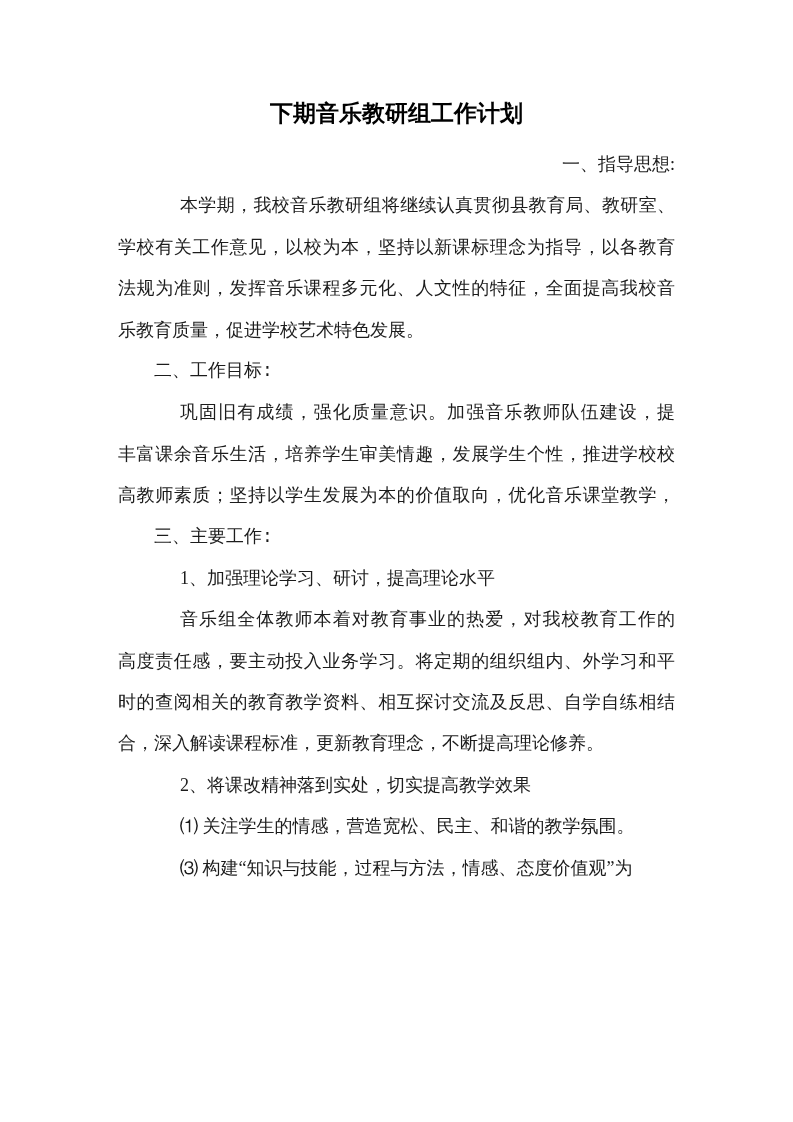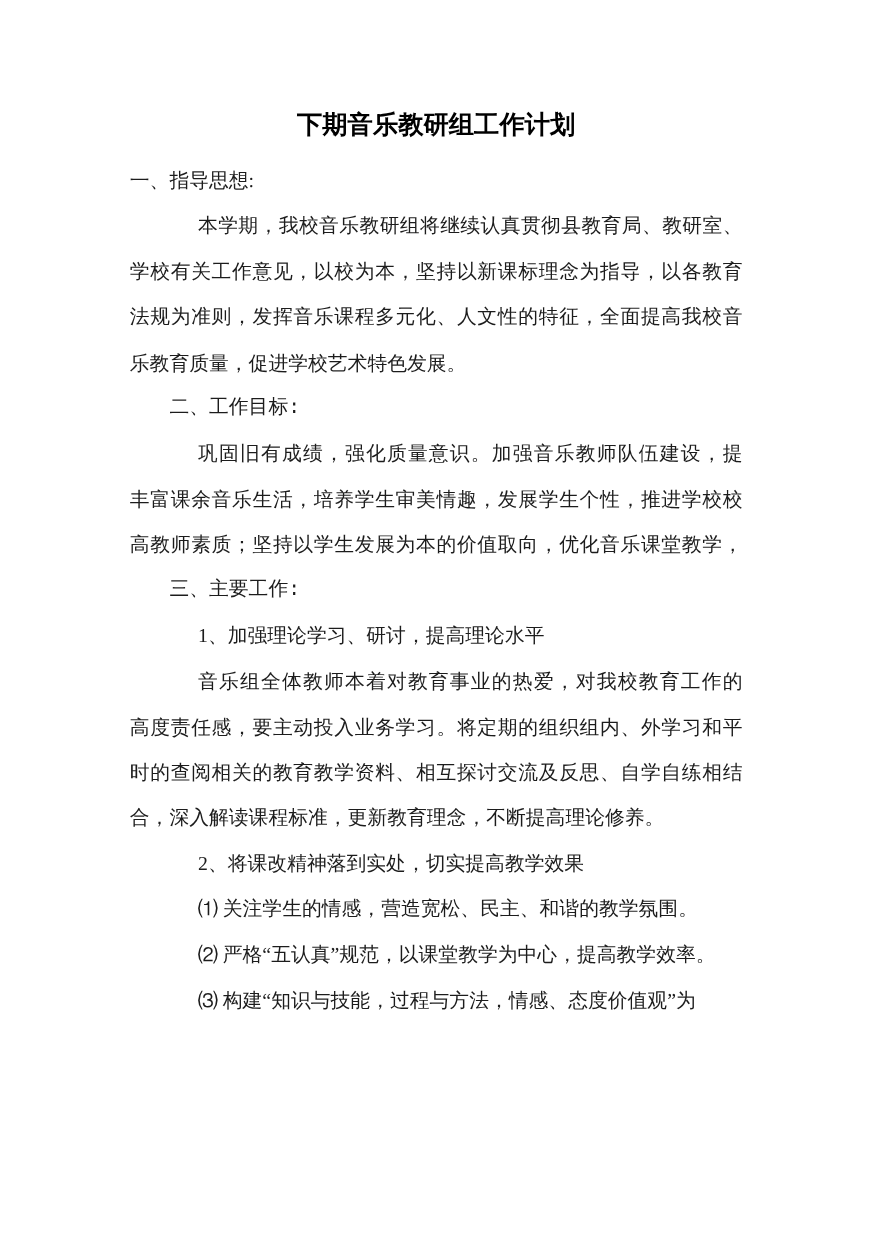--- a/index.html
+++ b/index.html
@@ -51,20 +51,21 @@
     text-indent: 62px;
   }
   
   .line.heading {
     text-indent: 36px;
     font-family: Liberation Mono, monospace;
   }
   
   .line.heading-flush {
     text-indent: 0;
+    text-align: right;
   }
   
   .line.item {
     text-indent: 62px;
   }
 </style>
 </head>
 <body>
 
 <div class="page">
@@ -80,16 +81,15 @@
       <div class="line just">丰富课余音乐生活，培养学生审美情趣，发展学生个性，推进学校校</div>
       <div class="line just">高教师素质；坚持以学生发展为本的价值取向，优化音乐课堂教学，</div>
       <div class="line heading">三、主要工作:</div>
       <div class="line item">1、加强理论学习、研讨，提高理论水平</div>
       <div class="line first just">音乐组全体教师本着对教育事业的热爱，对我校教育工作的</div>
       <div class="line just">高度责任感，要主动投入业务学习。将定期的组织组内、外学习和平</div>
       <div class="line just">时的查阅相关的教育教学资料、相互探讨交流及反思、自学自练相结</div>
       <div class="line">合，深入解读课程标准，更新教育理念，不断提高理论修养。</div>
       <div class="line item">2、将课改精神落到实处，切实提高教学效果</div>
       <div class="line item">⑴ 关注学生的情感，营造宽松、民主、和谐的教学氛围。</div>
-      <div class="line item">⑵ 严格“五认真”规范，以课堂教学为中心，提高教学效率。</div>
       <div class="line item">⑶ 构建“知识与技能，过程与方法，情感、态度价值观”为</div>
     </div>
 </div>
 
 </body></html>

